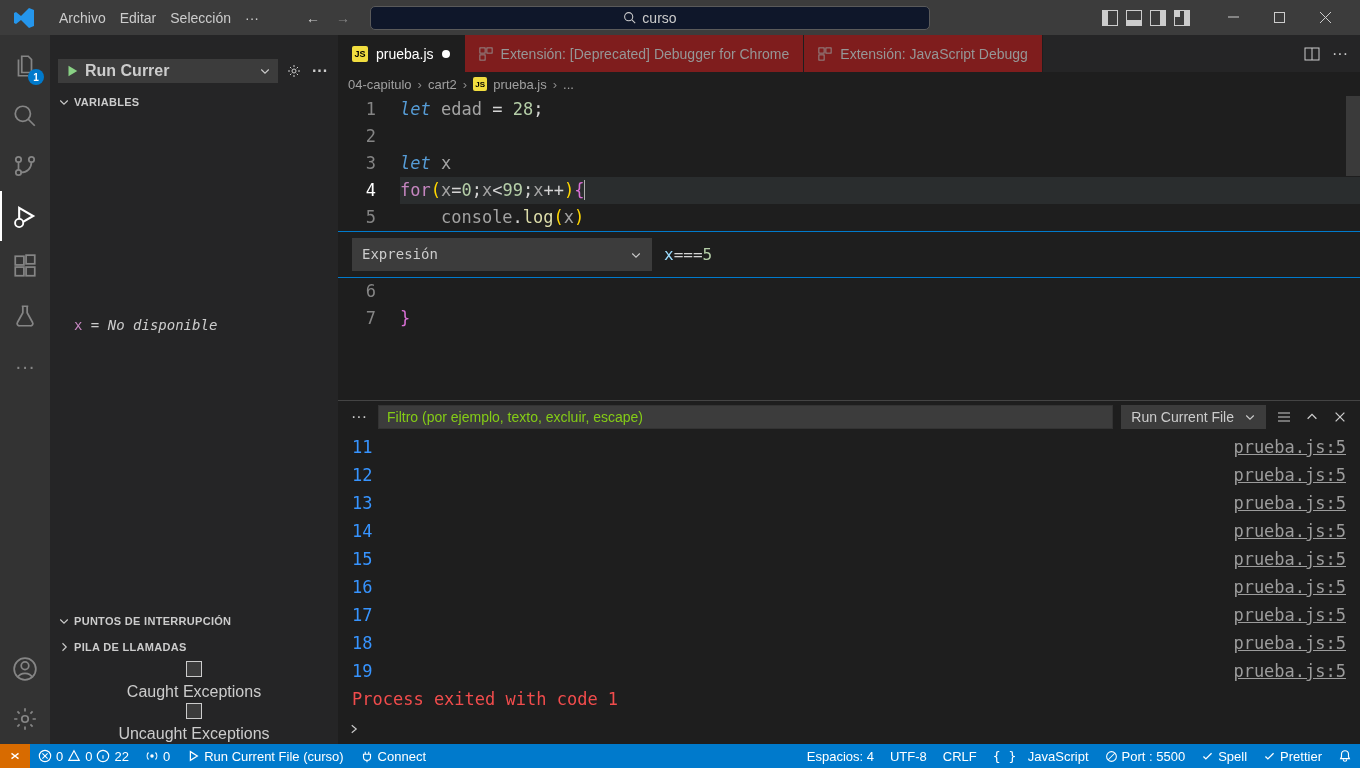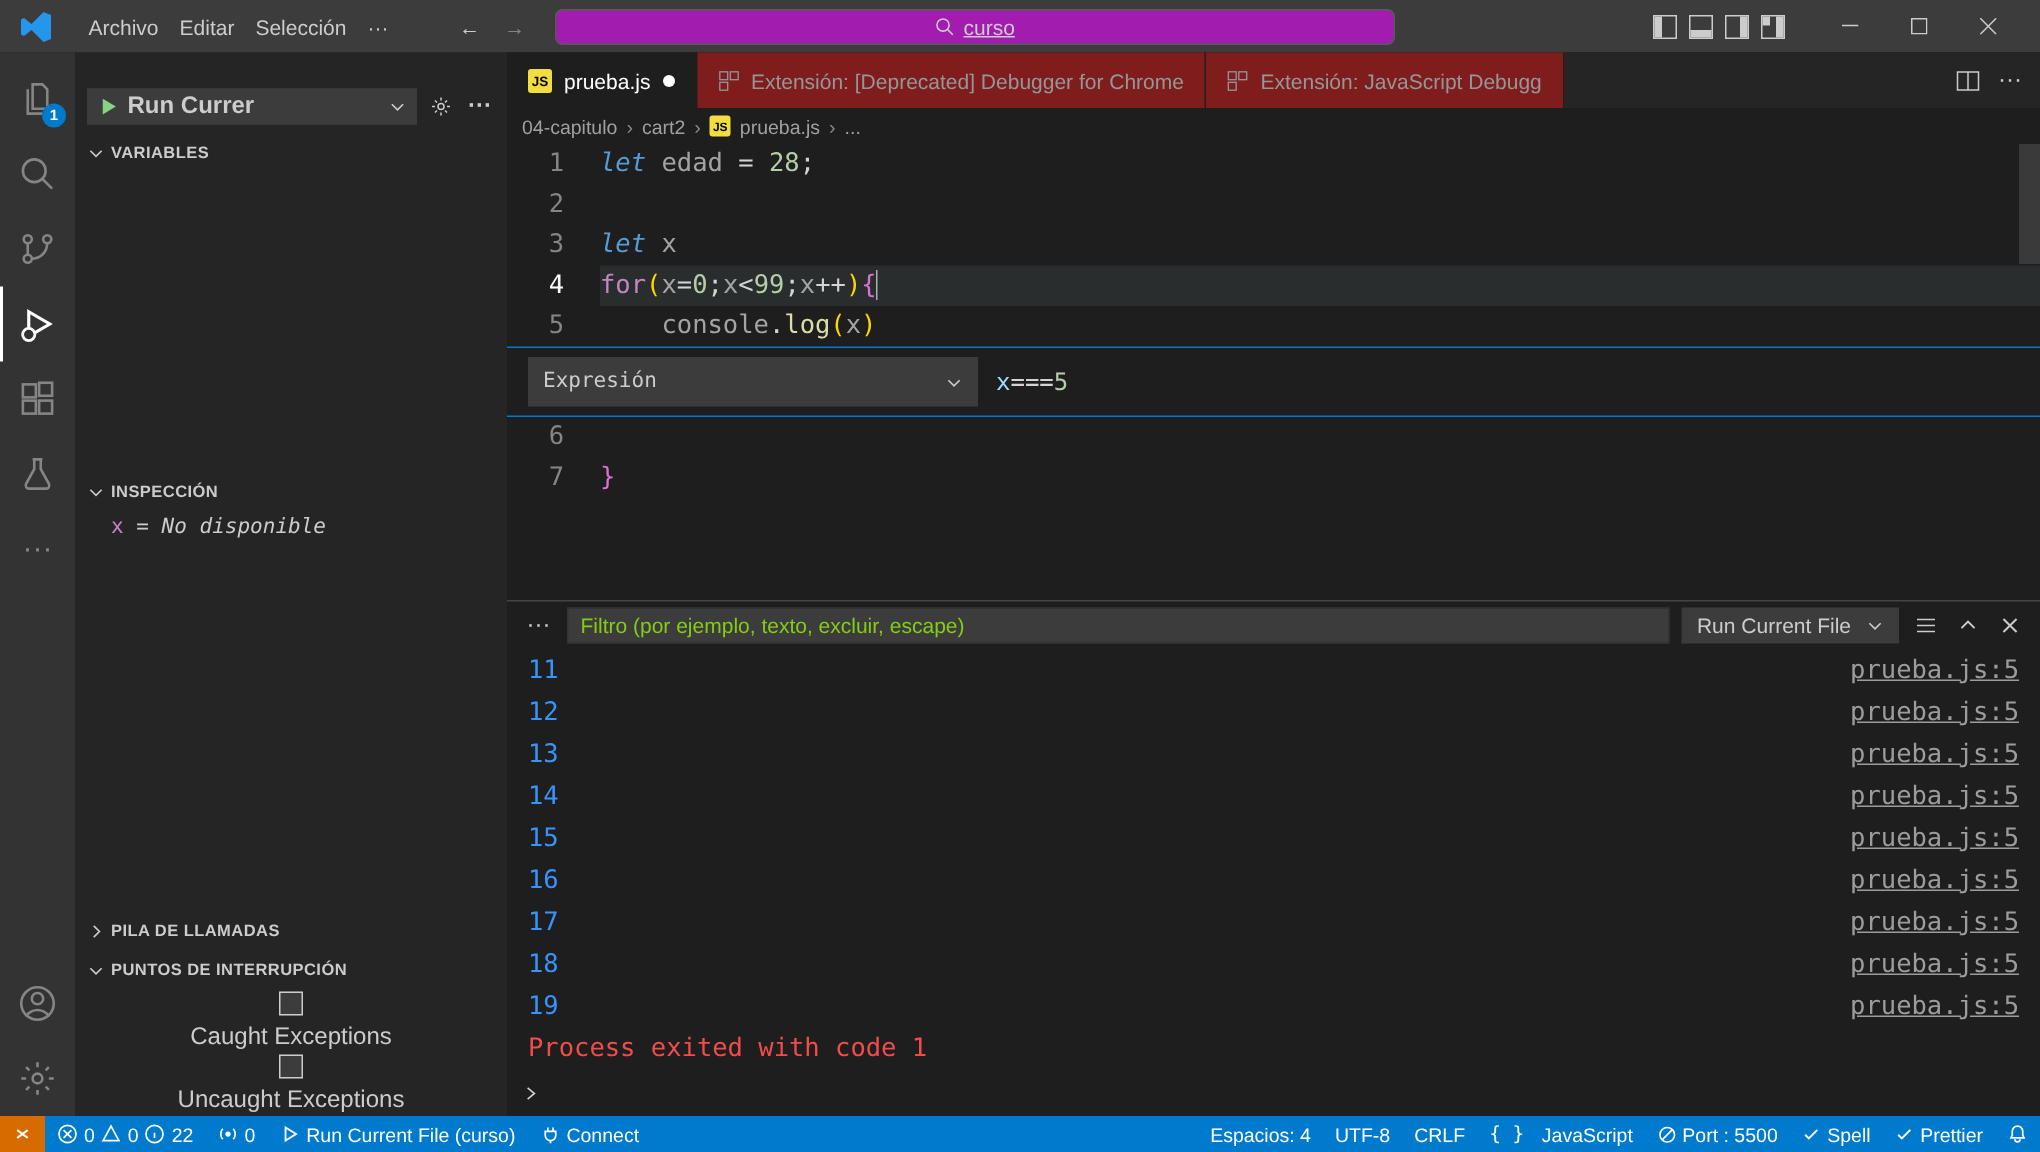--- a/index.html
+++ b/index.html
@@ -4,21 +4,21 @@
 <style>
   * { margin: 0; padding: 0; box-sizing: border-box; }
   html, body { width: 1360px; height: 768px; overflow: hidden; background: #1e1e1e; font-family: -apple-system, "Segoe UI", sans-serif; color: #ccc; }
 
   
   .title-bar { height: 35px; background: #3c3c3c; display: flex; align-items: center; padding: 0 12px; font-size: 14px; }
   .title-bar .logo { width: 24px; height: 24px; margin-right: 16px; }
   .title-bar .menu-item { padding: 0 7px; color: #ccc; cursor: pointer; }
   .title-bar .nav-arrows { display: flex; gap: 8px; margin: 0 8px; }
   .title-bar .arrow { width: 22px; height: 22px; display:flex; align-items:center; justify-content:center; color:#ccc; cursor:pointer; }
-  .title-bar .search { flex: 0 0 560px; height: 24px; background: #a21caf; border: 1px solid #5a5a5a; border-radius: 5px; margin: 0 8px; display:flex; align-items:center; justify-content:center; gap:6px; color:#ccc; cursor:pointer;text-decoration:underline;}
+  .title-bar .search { flex: 0 0 560px; height: 24px; background: #0f172a; border: 1px solid #5a5a5a; border-radius: 5px; margin: 0 8px; display:flex; align-items:center; justify-content:center; gap:6px; color:#ccc; cursor:pointer;}
   .title-bar .spacer { flex: 1; }
   .title-bar .layout-icons { display:flex; gap: 8px; margin-right: 20px;}
   .title-bar .layout-icons .lic { width:16px; height:16px; border:1px solid #ccc; display:block; position:relative;}
   .title-bar .win-controls { display:flex; gap: 0; }
   .title-bar .win-controls .wc { width: 46px; height: 35px; display:flex; align-items:center; justify-content:center; cursor:pointer; }
 
   
   .main { display: grid; grid-template-columns: 50px 288px 1fr; height: calc(100% - 35px - 24px); }
 
   
@@ -251,46 +251,40 @@
     </div>
 
     <div class="section-header">
       <svg width="12" height="12" viewBox="0 0 16 16">
           <path d="M3 6l5 5 5-5" fill="none" stroke="#ccc" stroke-width="1.5"></path>
         </svg>
       <span>VARIABLES</span>
     </div>
     <div class="section-body" style="height:200px"></div>
 
+    <div class="section-body">
+      <div class="watch-expr">
+        <span class="var">x</span><span class="eq"> = </span><span>No disponible</span>
+      </div>
+    </div>
+
+    <div class="spacer-grow"></div>
+
     <div class="section-header">
       <svg width="12" height="12" viewBox="0 0 16 16">
           <path d="M3 6l5 5 5-5" fill="none" stroke="#ccc" stroke-width="1.5"></path>
         </svg>
-      <span>INSPECCIÓN</span>
-    </div>
-    <div class="section-body">
-      <div class="watch-expr">
-        <span class="var">x</span><span class="eq"> = </span><span>No disponible</span>
-      </div>
-    </div>
-
-    <div class="spacer-grow"></div>
+      <span>PUNTOS DE INTERRUPCIÓN</span>
+    </div>
 
     <div class="section-header">
       <svg width="12" height="12" viewBox="0 0 16 16">
           <path d="M6 3l5 5-5 5" fill="none" stroke="#ccc" stroke-width="1.5"></path>
         </svg>
       <span>PILA DE LLAMADAS</span>
-    </div>
-
-    <div class="section-header">
-      <svg width="12" height="12" viewBox="0 0 16 16">
-          <path d="M3 6l5 5 5-5" fill="none" stroke="#ccc" stroke-width="1.5"></path>
-        </svg>
-      <span>PUNTOS DE INTERRUPCIÓN</span>
     </div>
     <div class="bp-item">
       <input type="checkbox" style="">
       <span>Caught Exceptions</span>
     </div>
     <div class="bp-item">
       <input type="checkbox" style="">
       <span>Uncaught Exceptions</span>
     </div>
   </div>

